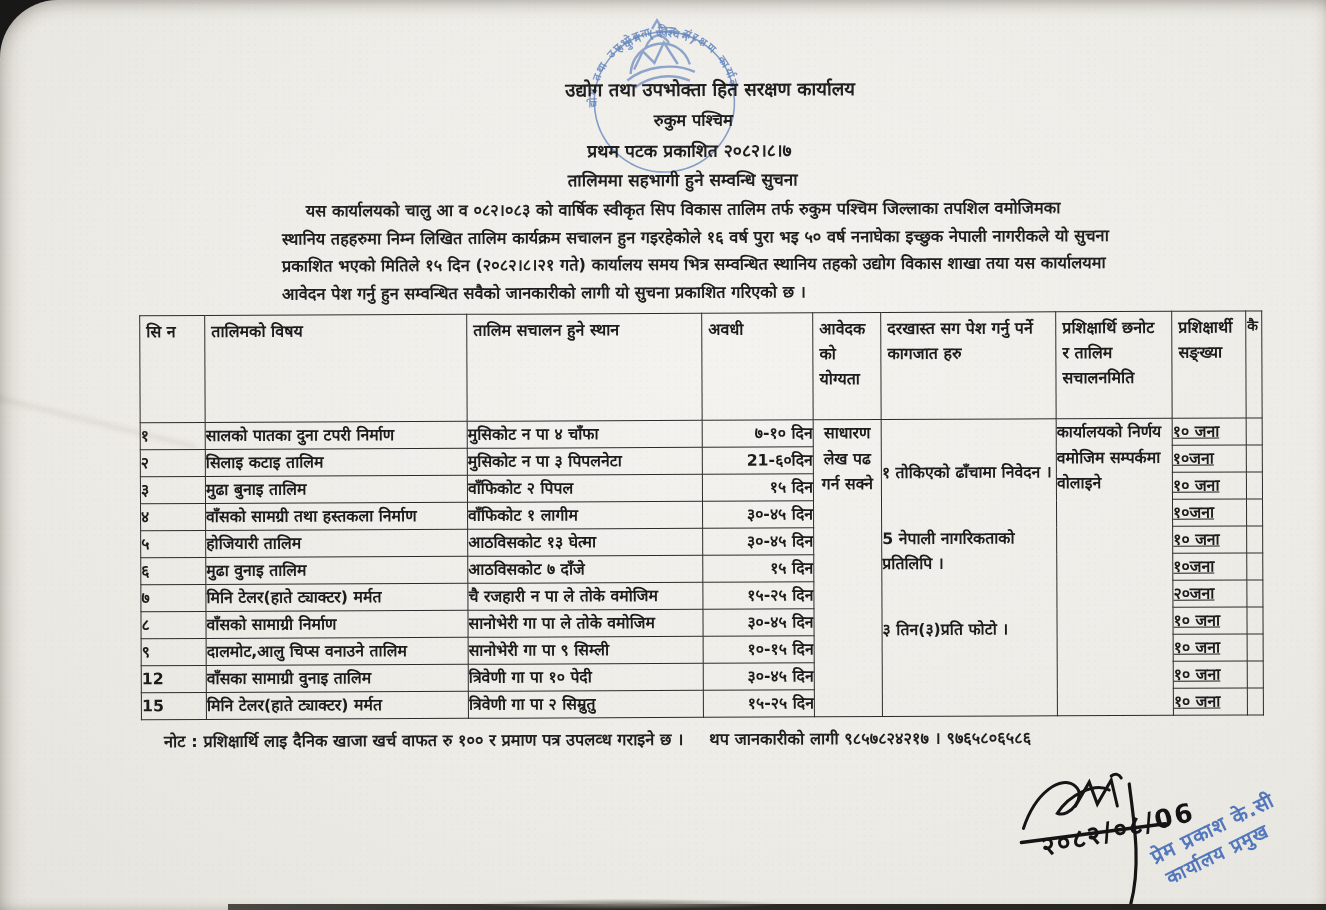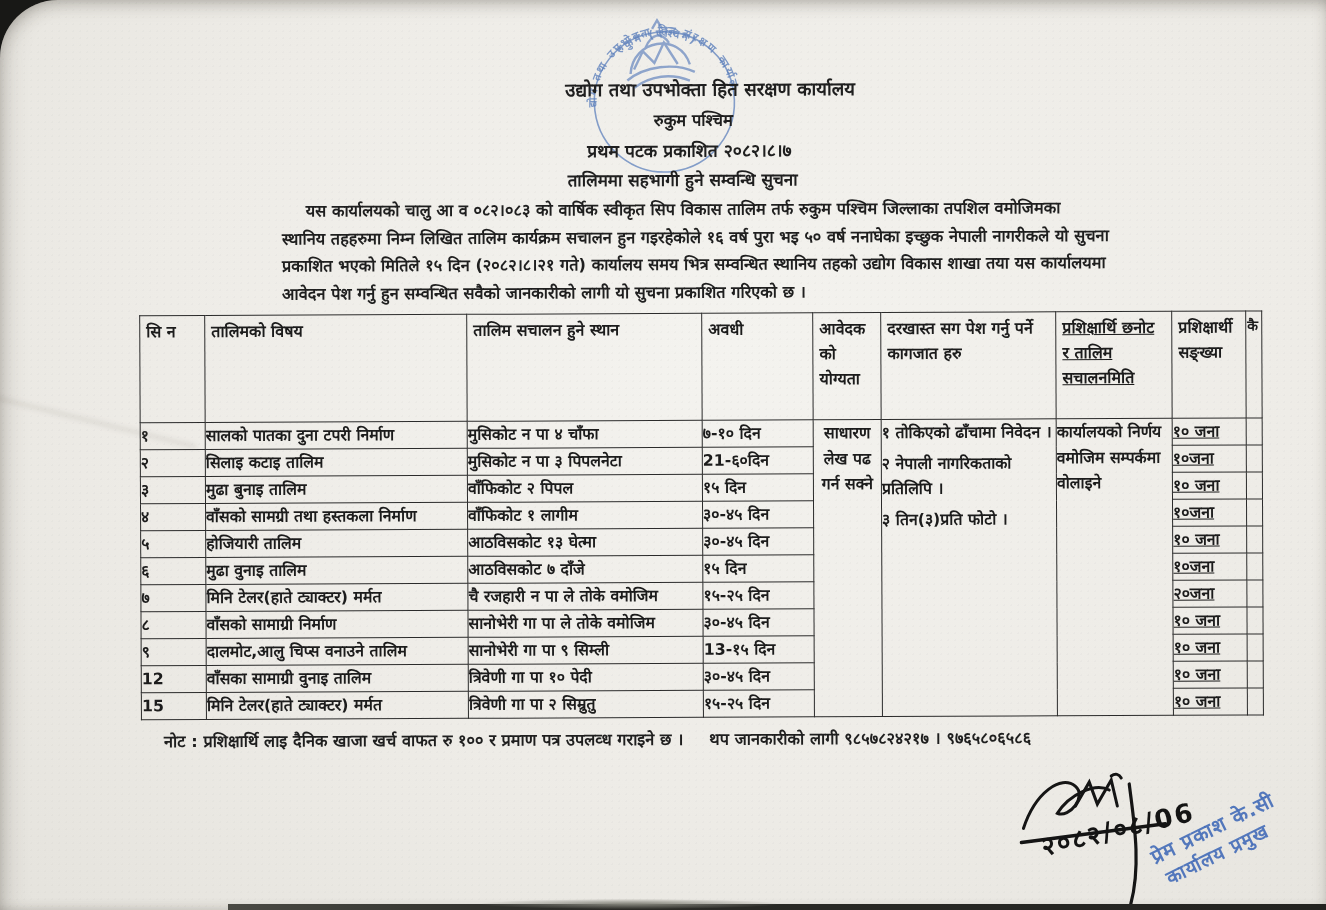--- a/index.html
+++ b/index.html
@@ -69,31 +69,31 @@
   }
   table.notice th, table.notice td{
     border:1.6px solid #2b2b2b;
     padding:0;
     overflow:hidden;
   }
   table.notice th{
     font-size:16px;font-weight:700;text-align:left;vertical-align:top;
     padding:4px 6px;height:98px;line-height:1.55;
   }
-  th.h-sel{text-align:justify;text-decoration:underline;}
+  th.h-sel{text-align:justify;}
   td.d{height:26px;vertical-align:middle;white-space:nowrap;line-height:1;}
   td.d-sn{padding-left:11px;}
   td.d-sub{padding-left:14px;}
   td.d-ven{padding-left:8px;}
-  td.d-dur{padding-left:10px;}
+  td.d-dur{padding-left:10px;text-align:right;}
   td.d-cnt{padding-left:8px;text-decoration:underline;}
   td.m{vertical-align:top;line-height:1.62;}
   td.m-qual{text-align:center;padding-top:5px;}
   td.m-docs{padding:5px 6px;}
-  td.m-docs .doc{margin-bottom:5px;}
+  td.m-docs .doc{margin-bottom:5px;margin-top:40px;}
   td.m-sel{padding:5px 5px;}
 
   
   .note{position:absolute;left:163px;top:728px;font-size:16.3px;font-weight:600;white-space:nowrap;}
   .note .gap{display:inline-block;width:26px;}
 
   
   .sig-svg{position:absolute;left:1014px;top:768px;width:205px;height:145px;}
   .sig-date{
     position:absolute;left:1040px;top:830px;
@@ -182,21 +182,21 @@
       <th style="padding:4px 1px;font-size:14px;">कै</th>
     </tr>
     <tr>
       <td class="d d-sn">१</td>
       <td class="d d-sub">सालको पातका दुना टपरी निर्माण</td>
       <td class="d d-ven">मुसिकोट न पा ४ चाँफा</td>
       <td class="d d-dur">७-१० दिन</td>
       <td class="m m-qual" rowspan="11">साधारण लेख पढ गर्न सक्ने</td>
       <td class="m m-docs" rowspan="11">
         <div class="doc">१ तोकिएको ढाँचामा निवेदन ।</div>
-        <div class="doc">२ नेपाली नागरिकताको प्रतिलिपि ।</div>
+        <div class="doc">5 नेपाली नागरिकताको प्रतिलिपि ।</div>
         <div class="doc">३ तिन(३)प्रति फोटो ।</div>
       </td>
       <td class="m m-sel" rowspan="11">कार्यालयको निर्णय वमोजिम सम्पर्कमा वोलाइने</td>
       <td class="d d-cnt">१० जना</td>
       <td></td>
     </tr>
     <tr>
       <td class="d d-sn">२</td>
       <td class="d d-sub">सिलाइ कटाइ तालिम</td>
       <td class="d d-ven">मुसिकोट न पा ३ पिपलनेटा</td>
@@ -249,21 +249,21 @@
       <td class="d d-sub">वाँसको सामाग्री निर्माण</td>
       <td class="d d-ven">सानोभेरी गा पा ले तोके वमोजिम</td>
       <td class="d d-dur">३०-४५ दिन</td>
       <td class="d d-cnt">१० जना</td>
       <td></td>
     </tr>
     <tr>
       <td class="d d-sn">९</td>
       <td class="d d-sub">दालमोट,आलु चिप्स वनाउने तालिम</td>
       <td class="d d-ven">सानोभेरी गा पा ९ सिम्ली</td>
-      <td class="d d-dur">13-१५ दिन</td>
+      <td class="d d-dur">१०-१५ दिन</td>
       <td class="d d-cnt">१० जना</td>
       <td></td>
     </tr>
     <tr>
       <td class="d d-sn">12</td>
       <td class="d d-sub">वाँसका सामाग्री वुनाइ तालिम</td>
       <td class="d d-ven">त्रिवेणी गा पा १० पेदी</td>
       <td class="d d-dur">३०-४५ दिन</td>
       <td class="d d-cnt">१० जना</td>
       <td></td>

